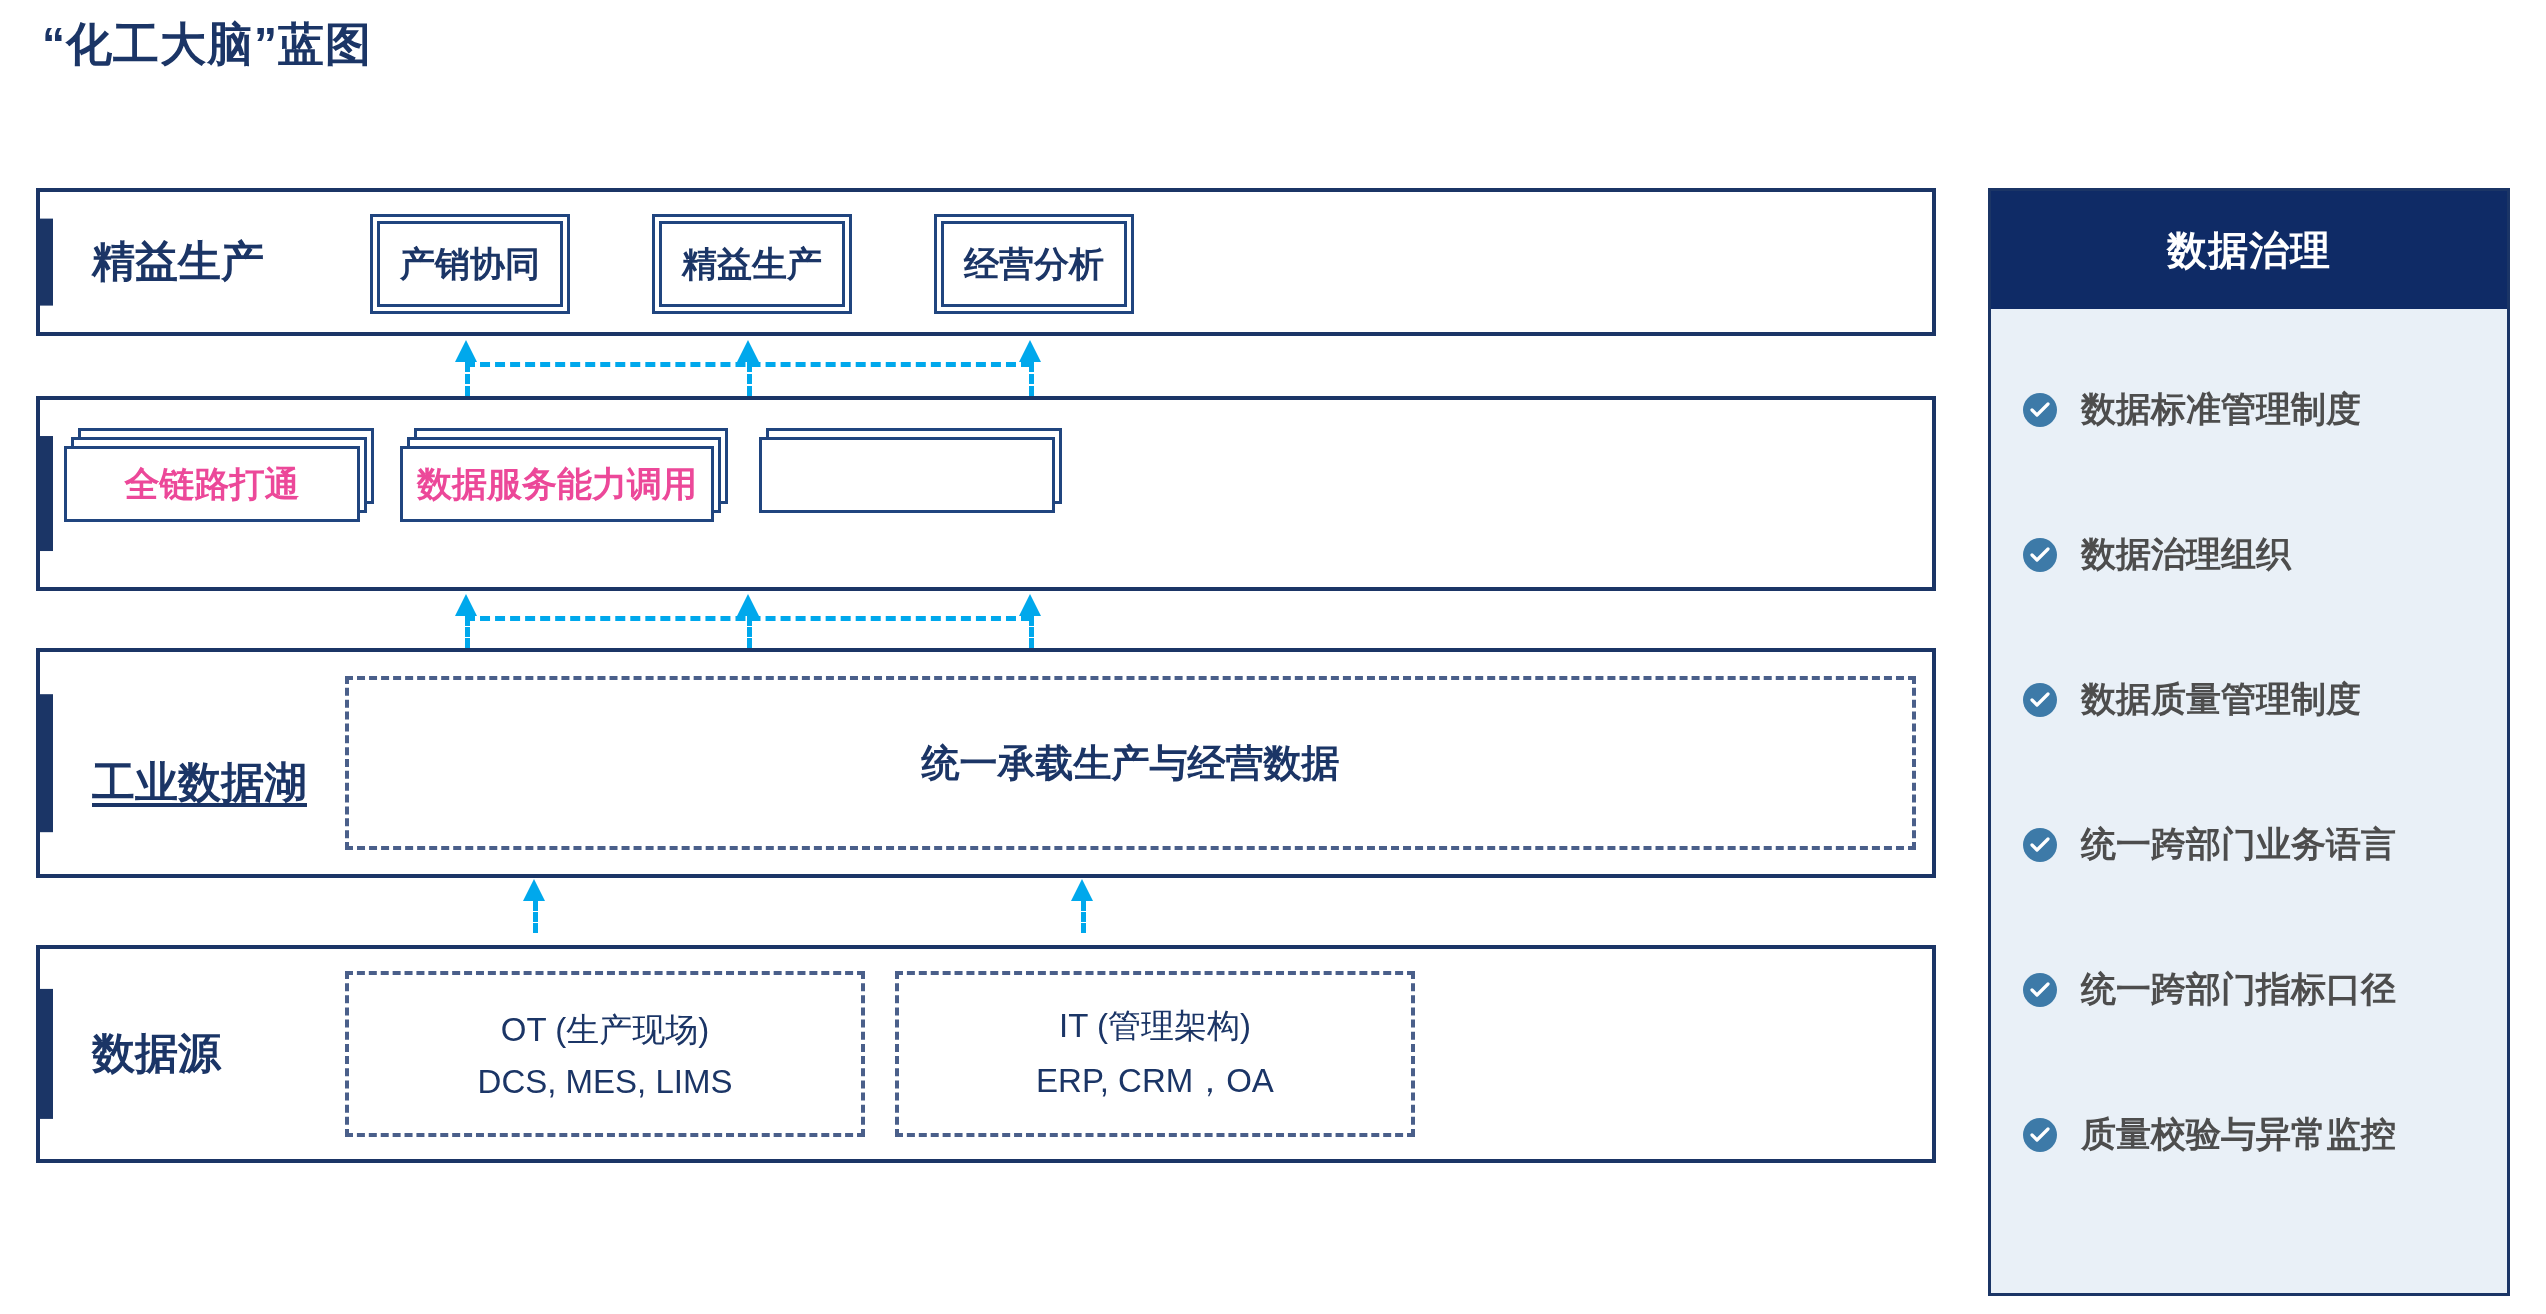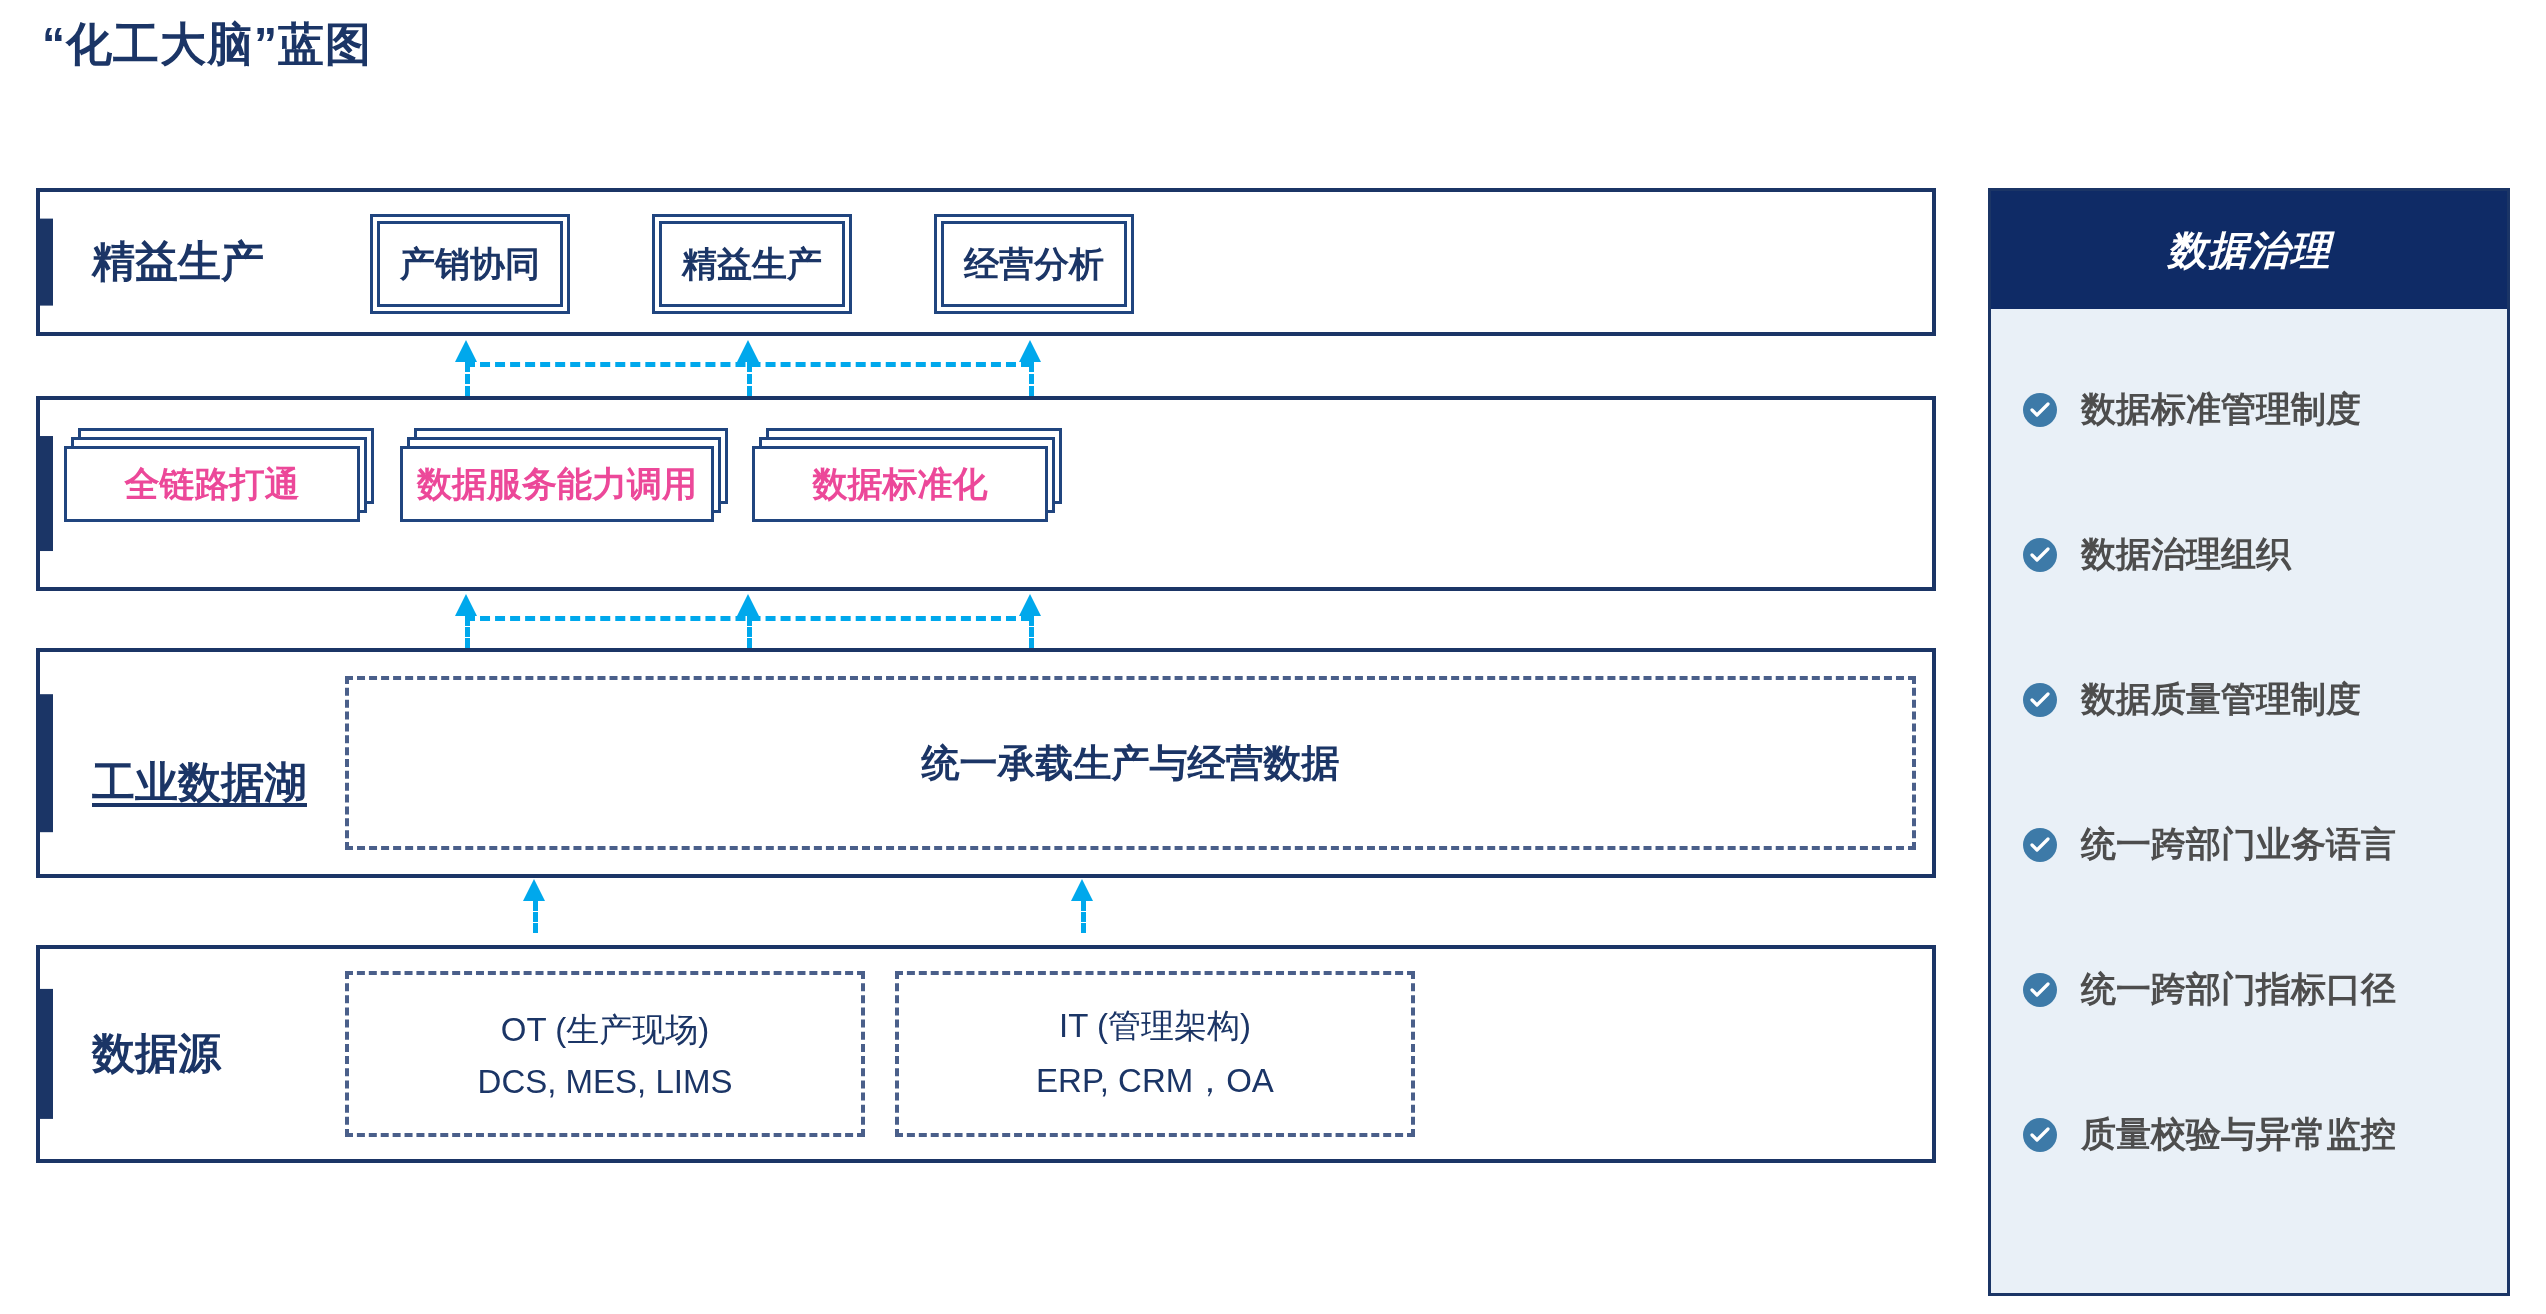--- a/index.html
+++ b/index.html
@@ -99,21 +99,21 @@
 
   
   #gov-panel{
     position:absolute;left:1988px;top:188px;width:522px;height:1108px;
     border:3px solid #1b3566;box-sizing:border-box;background:#e9f0f7;
   }
   #gov-head{
     height:118px;background:#0f2b66;
     display:flex;align-items:center;justify-content:center;
   }
-  #gov-head span{font-size:40px;font-weight:bold;color:#ffffff;letter-spacing:1px;font-style:italic;}
+  #gov-head span{font-size:40px;font-weight:bold;color:#ffffff;letter-spacing:1px;}
   #gov-list{padding:28px 0 0 0;}
   .gov-item{
     display:flex;align-items:center;gap:24px;
     height:145px;padding-left:32px;box-sizing:border-box;
   }
   .check-icon{
     flex:0 0 auto;width:34px;height:34px;border-radius:50%;
     background:#3d7aa8;position:relative;
   }
   .check-icon svg{position:absolute;left:7px;top:8px;}
@@ -167,23 +167,20 @@
       <div class="l3"></div>
       <div class="l2"></div>
       <div class="l1">
         <span>数据服务能力调用</span>
       </div>
     </div>
 
     <div class="stack-box" style="left:712px;width:310px;">
       <div class="l3"></div>
       <div class="l2"></div>
-      <div class="l1">
-        <span>数据标准化</span>
-      </div>
     </div>
 
     <div id="mid-outer" style="z-index:-1;"></div>
   </div>
 
   <div class="arrow" style="left:419px;top:406px;"></div>
   <div class="vline" style="left:429px;top:428px;height:32px;"></div>
   <div class="arrow" style="left:701px;top:406px;"></div>
   <div class="vline" style="left:711px;top:428px;height:32px;"></div>
   <div class="arrow" style="left:983px;top:406px;"></div>

